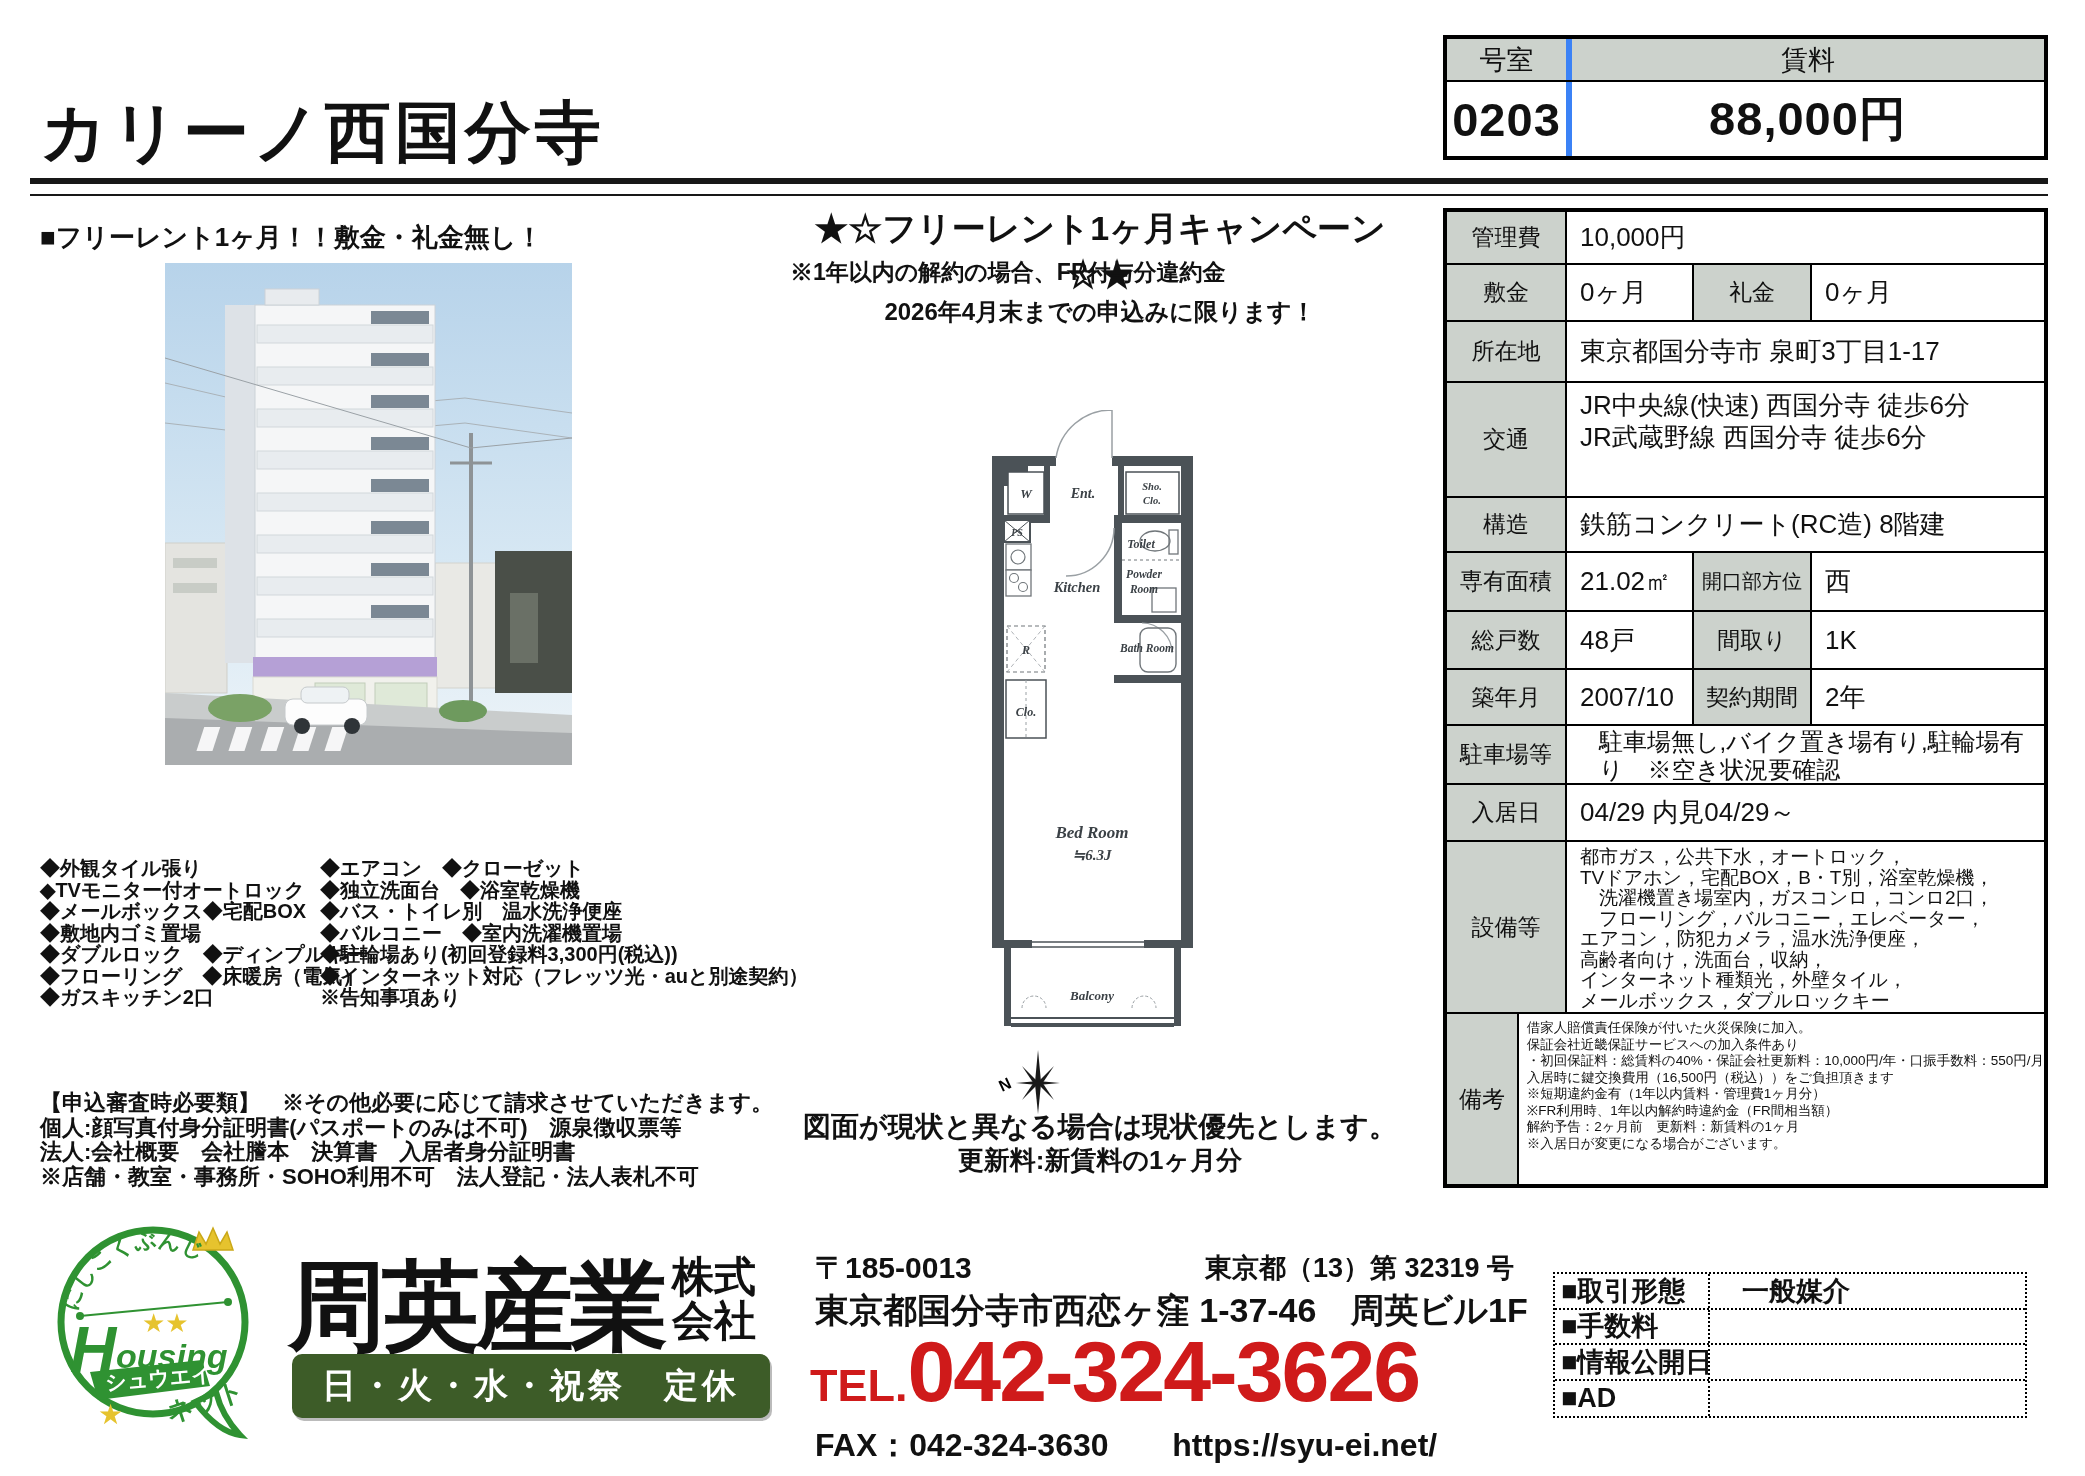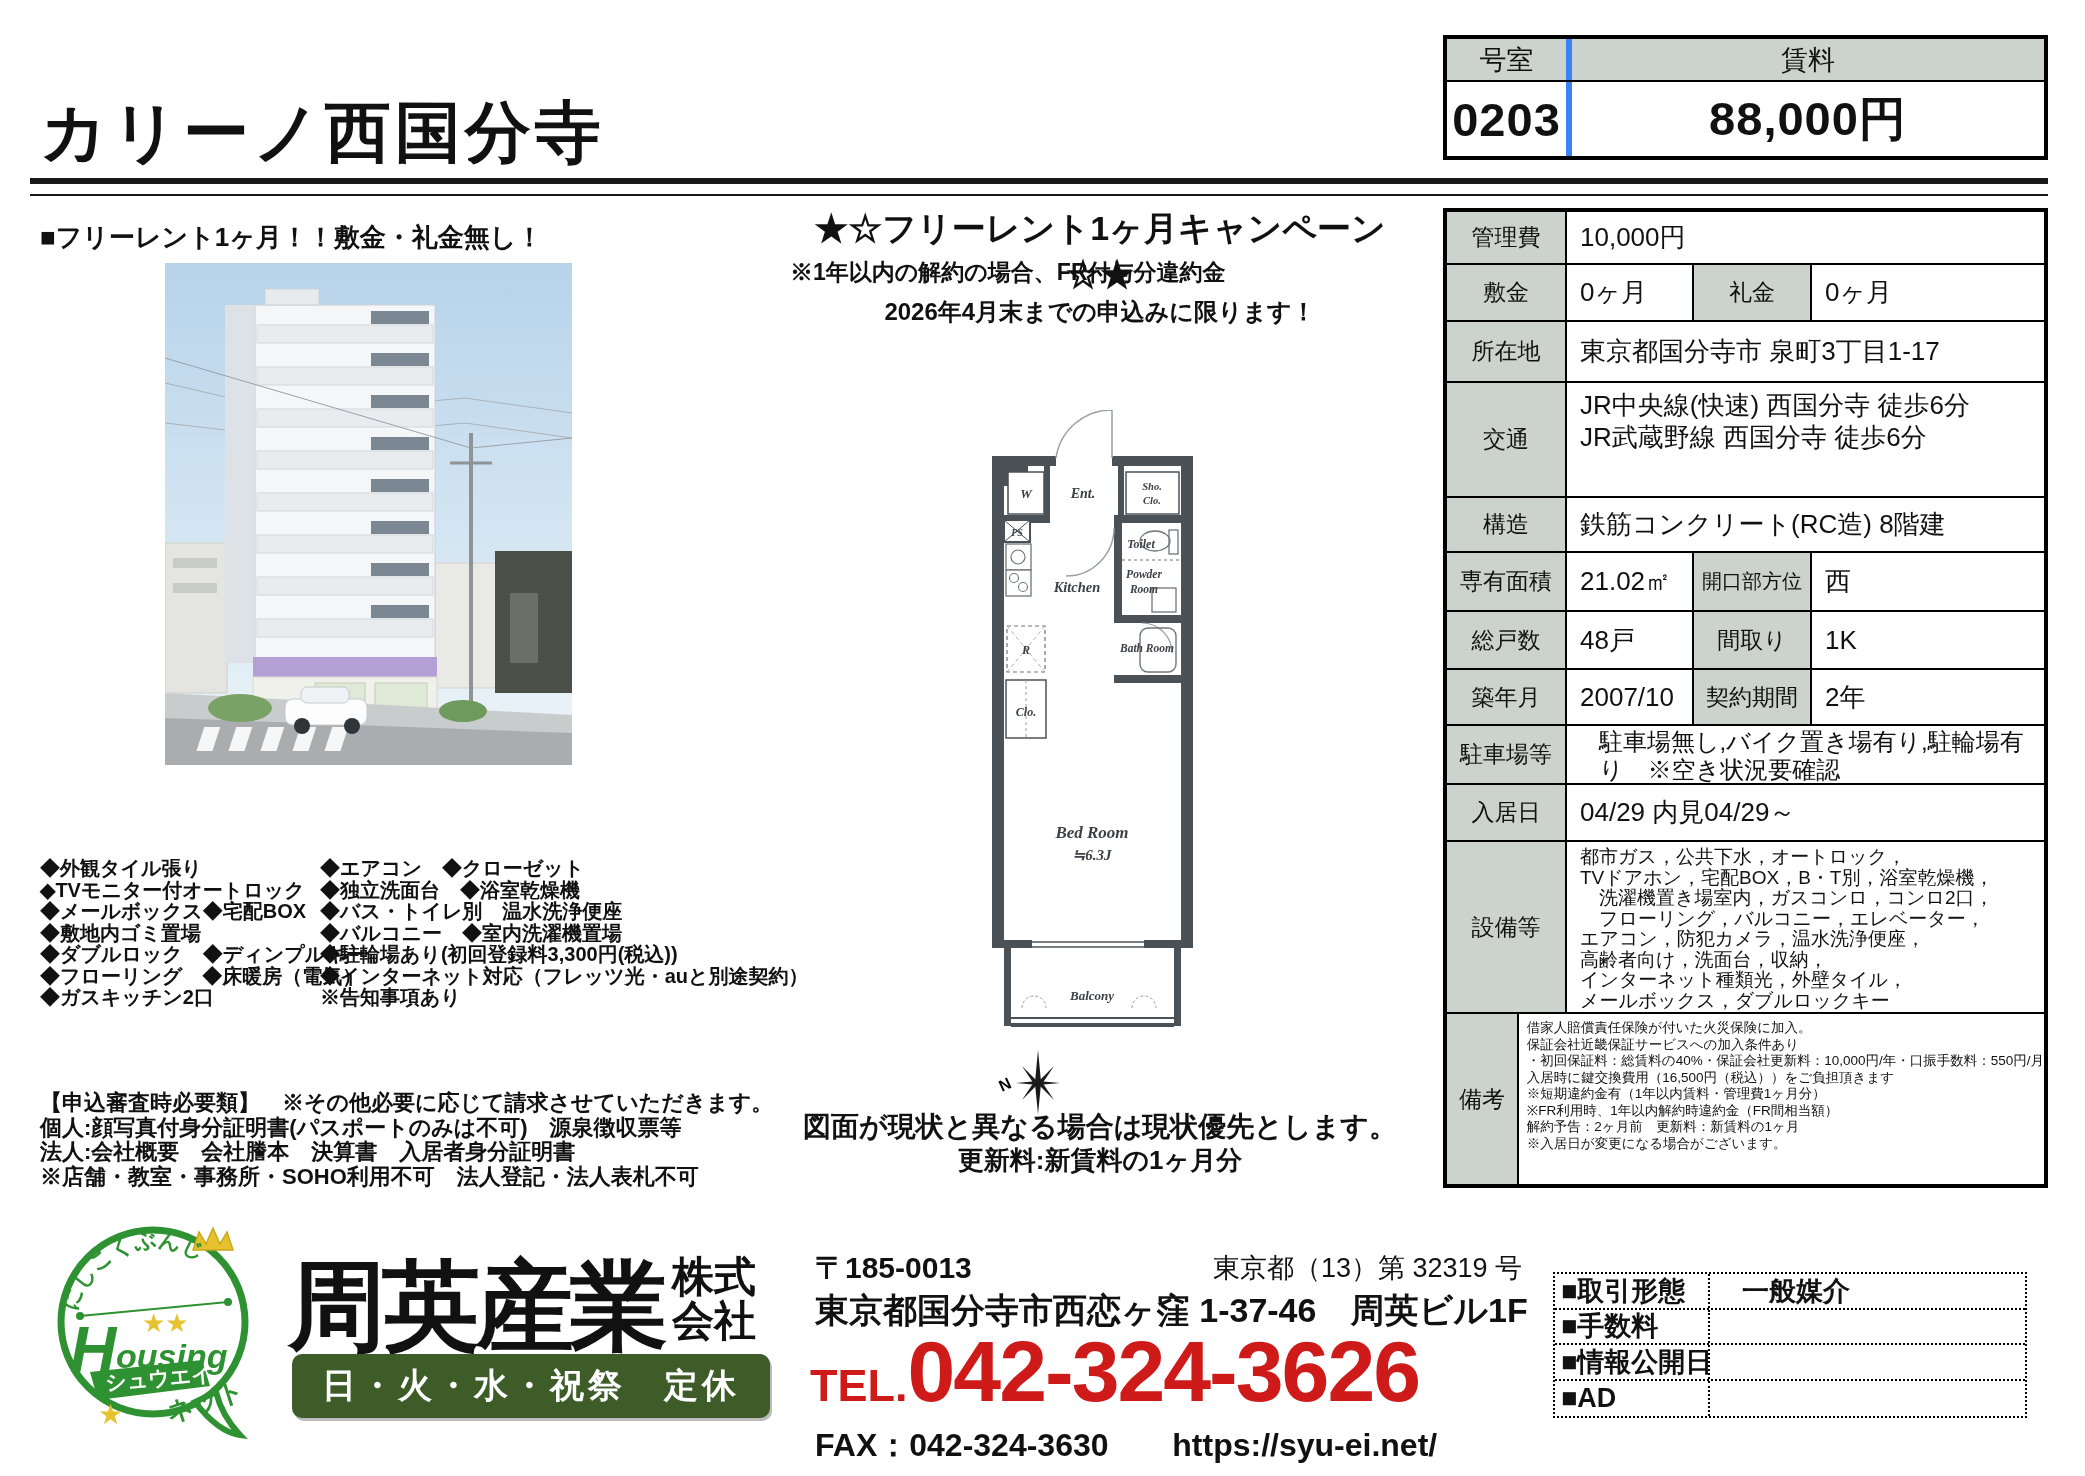--- a/index.html
+++ b/index.html
@@ -39,21 +39,21 @@
   .multi div{line-height:32px;}
   .equip div{line-height:20.5px;font-size:19px;}
   .equip{display:block;padding-top:5px;}
   .biko div{line-height:16.5px;font-size:13.5px;white-space:nowrap;}
   .biko{display:block;padding-top:6px;padding-left:8px;}
   
   .company-name{left:288px;top:1242px;font-size:98px;font-weight:bold;letter-spacing:-4px;}
   .company-suffix{left:672px;top:1255px;font-size:42px;font-weight:bold;line-height:44px;}
   .closed-bar{left:292px;top:1354px;width:478px;height:64px;background:#3d5c28;border-radius:10px;display:flex;align-items:center;justify-content:center;color:#fff;font-size:34px;font-weight:bold;letter-spacing:4px;box-shadow:2px 3px 0 #bbb;}
   .postal{left:815px;top:1248px;font-size:30px;font-weight:bold;}
-  .license{left:1205px;top:1250px;font-size:27px;font-weight:normal;margin-left:8px;}
+  .license{left:1205px;top:1250px;font-size:27px;font-weight:bold;}
   .address{left:815px;top:1288px;font-size:34px;font-weight:bold;}
   .telrow{left:810px;top:1322px;display:flex;align-items:baseline;color:#cf1a1a;}
   .tel-label{font-size:45px;font-weight:bold;}
   .tel-number{font-size:86px;font-weight:bold;letter-spacing:-2px;}
   .faxrow{left:815px;top:1424px;font-size:32px;font-weight:bold;}
   .deal{left:1553px;top:1272px;width:474px;height:146px;border:2px dotted #000;box-sizing:border-box;}
   .deal .r{display:flex;height:25%;border-bottom:2px dotted #000;box-sizing:border-box;}
   .deal .r:last-child{border-bottom:none;}
   .deal .c1{width:155px;border-right:2px dotted #000;display:flex;align-items:center;padding-left:6px;font-size:27px;font-weight:bold;box-sizing:border-box;white-space:nowrap;}
   .deal .c2{flex:1;display:flex;align-items:center;padding-left:32px;font-size:27px;font-weight:bold;}

